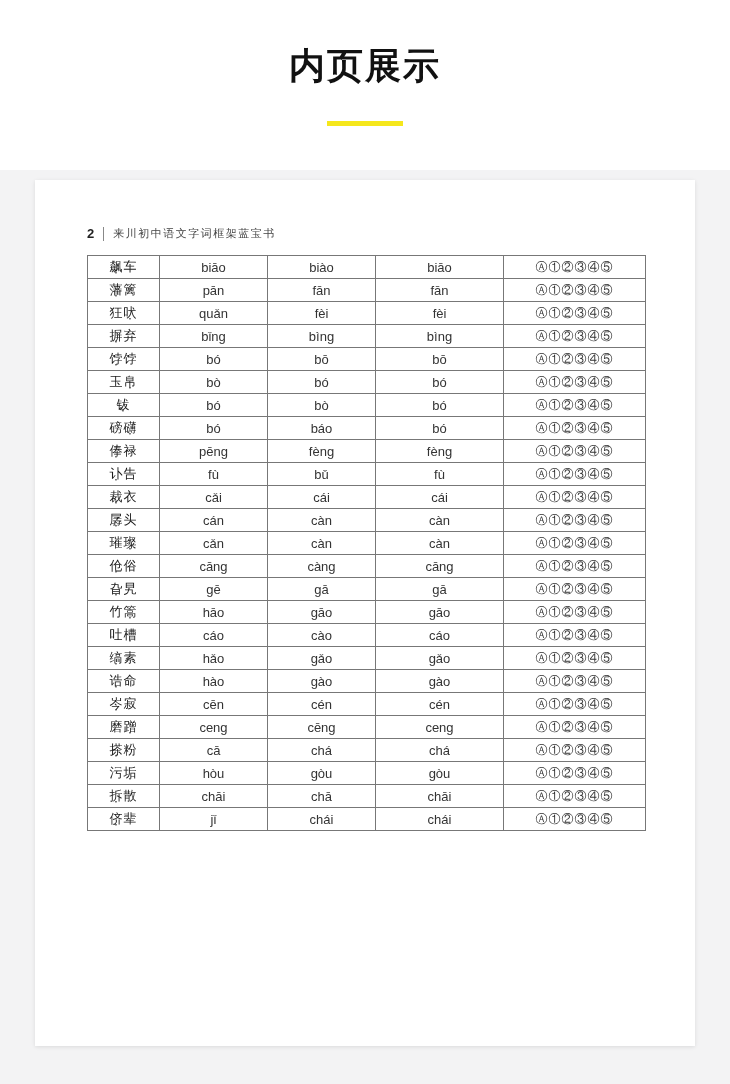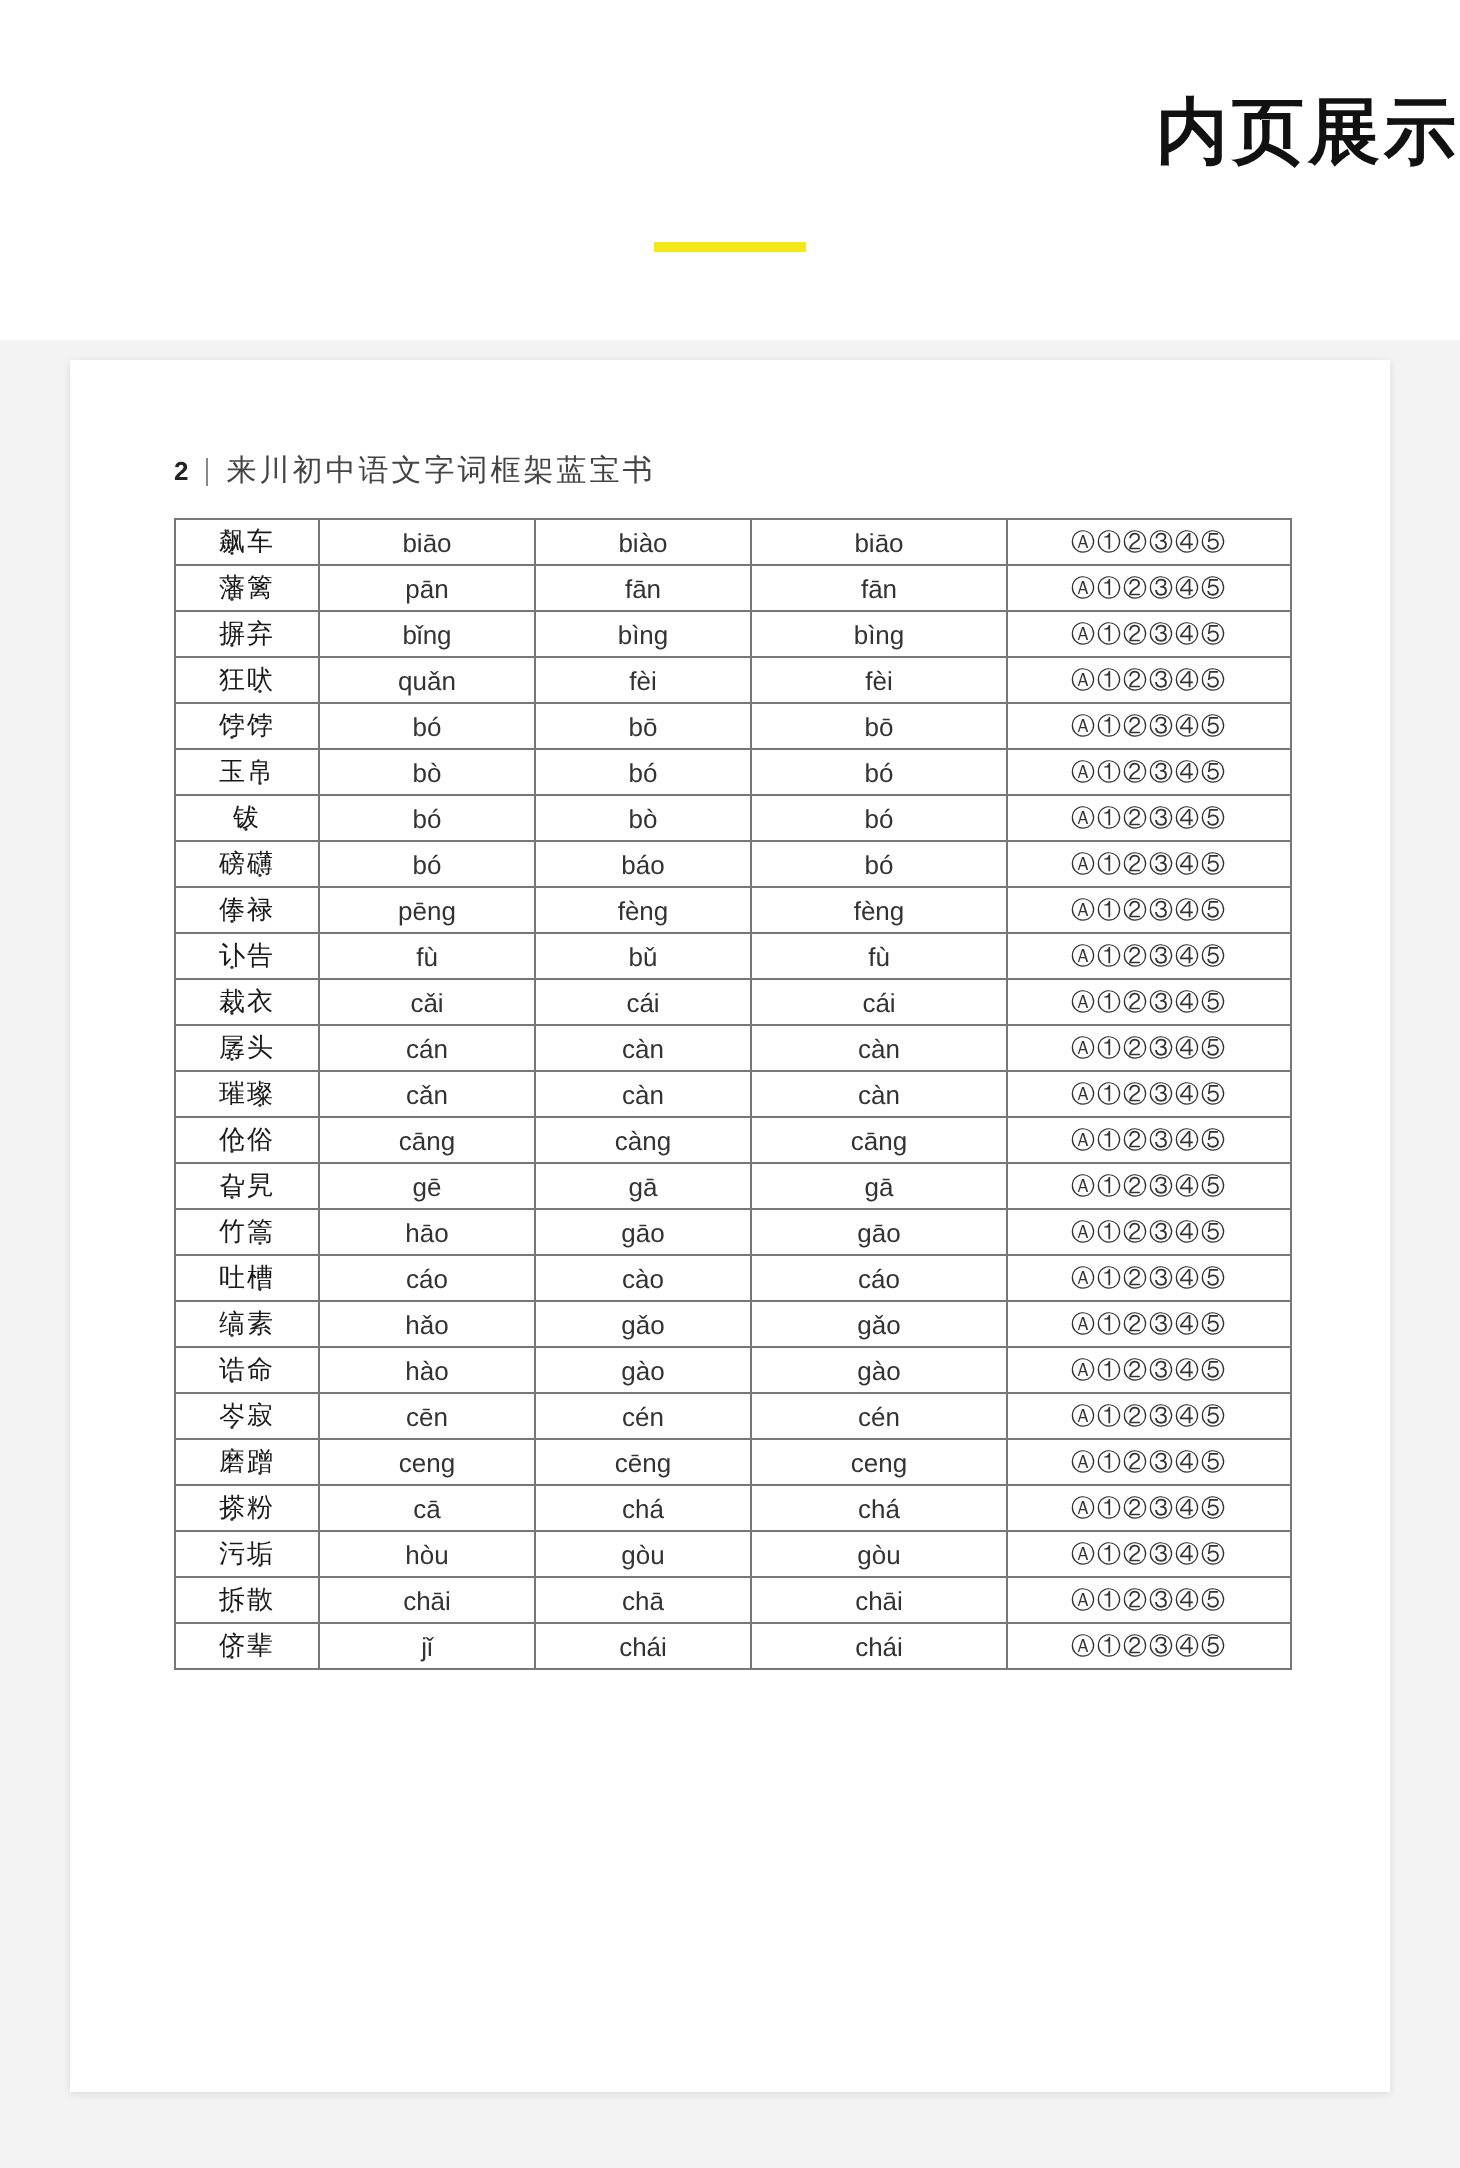--- a/index.html
+++ b/index.html
@@ -6,21 +6,21 @@
   html, body { margin: 0; padding: 0; }
   body {
     width: 730px;
     min-height: 1084px;
     background: #ffffff;
     font-family: "Liberation Sans", sans-serif;
     color: #222;
   }
   .top-section {
     background: #ffffff;
-    text-align: right;
+    text-align: center;
     padding-top: 42px;
   }
   .main-title {
     font-size: 36px;
     font-weight: bold;
     color: #111;
     letter-spacing: 2px;
     margin: 0;
     font-family: "Liberation Sans", sans-serif;
   }
@@ -53,21 +53,21 @@
     font-weight: bold;
     color: #222;
   }
   .header-divider {
     width: 1px;
     height: 14px;
     background: #888;
     margin: 0 9px;
   }
   .header-title {
-    font-size: 15px;
+    font-size: 11px;
     color: #444;
     letter-spacing: 1.5px;
   }
   table.word-table {
     border-collapse: collapse;
     table-layout: fixed;
     width: 558px;
     margin-left: 2px;
   }
   table.word-table td {
@@ -145,31 +145,31 @@
             <td class="answer-cell">Ⓐ①②③④⑤</td>
           </tr>
           <tr>
             <td class="word-cell"><span class="dch dot">藩</span><span class="dch">篱</span></td>
             <td class="pinyin-cell">pān</td>
             <td class="pinyin-cell">fān</td>
             <td class="pinyin-cell">fān</td>
             <td class="answer-cell">Ⓐ①②③④⑤</td>
           </tr>
           <tr>
+            <td class="word-cell"><span class="dch">狂</span><span class="dch dot">吠</span></td>
+            <td class="pinyin-cell">quǎn</td>
+            <td class="pinyin-cell">fèi</td>
+            <td class="pinyin-cell">fèi</td>
+            <td class="answer-cell">Ⓐ①②③④⑤</td>
+          </tr>
+          <tr>
             <td class="word-cell"><span class="dch dot">摒</span><span class="dch">弃</span></td>
             <td class="pinyin-cell">bǐng</td>
             <td class="pinyin-cell">bìng</td>
             <td class="pinyin-cell">bìng</td>
-            <td class="answer-cell">Ⓐ①②③④⑤</td>
-          </tr>
-          <tr>
-            <td class="word-cell"><span class="dch">狂</span><span class="dch dot">吠</span></td>
-            <td class="pinyin-cell">quǎn</td>
-            <td class="pinyin-cell">fèi</td>
-            <td class="pinyin-cell">fèi</td>
             <td class="answer-cell">Ⓐ①②③④⑤</td>
           </tr>
           <tr>
             <td class="word-cell"><span class="dch dot">饽</span><span class="dch">饽</span></td>
             <td class="pinyin-cell">bó</td>
             <td class="pinyin-cell">bō</td>
             <td class="pinyin-cell">bō</td>
             <td class="answer-cell">Ⓐ①②③④⑤</td>
           </tr>
           <tr>

